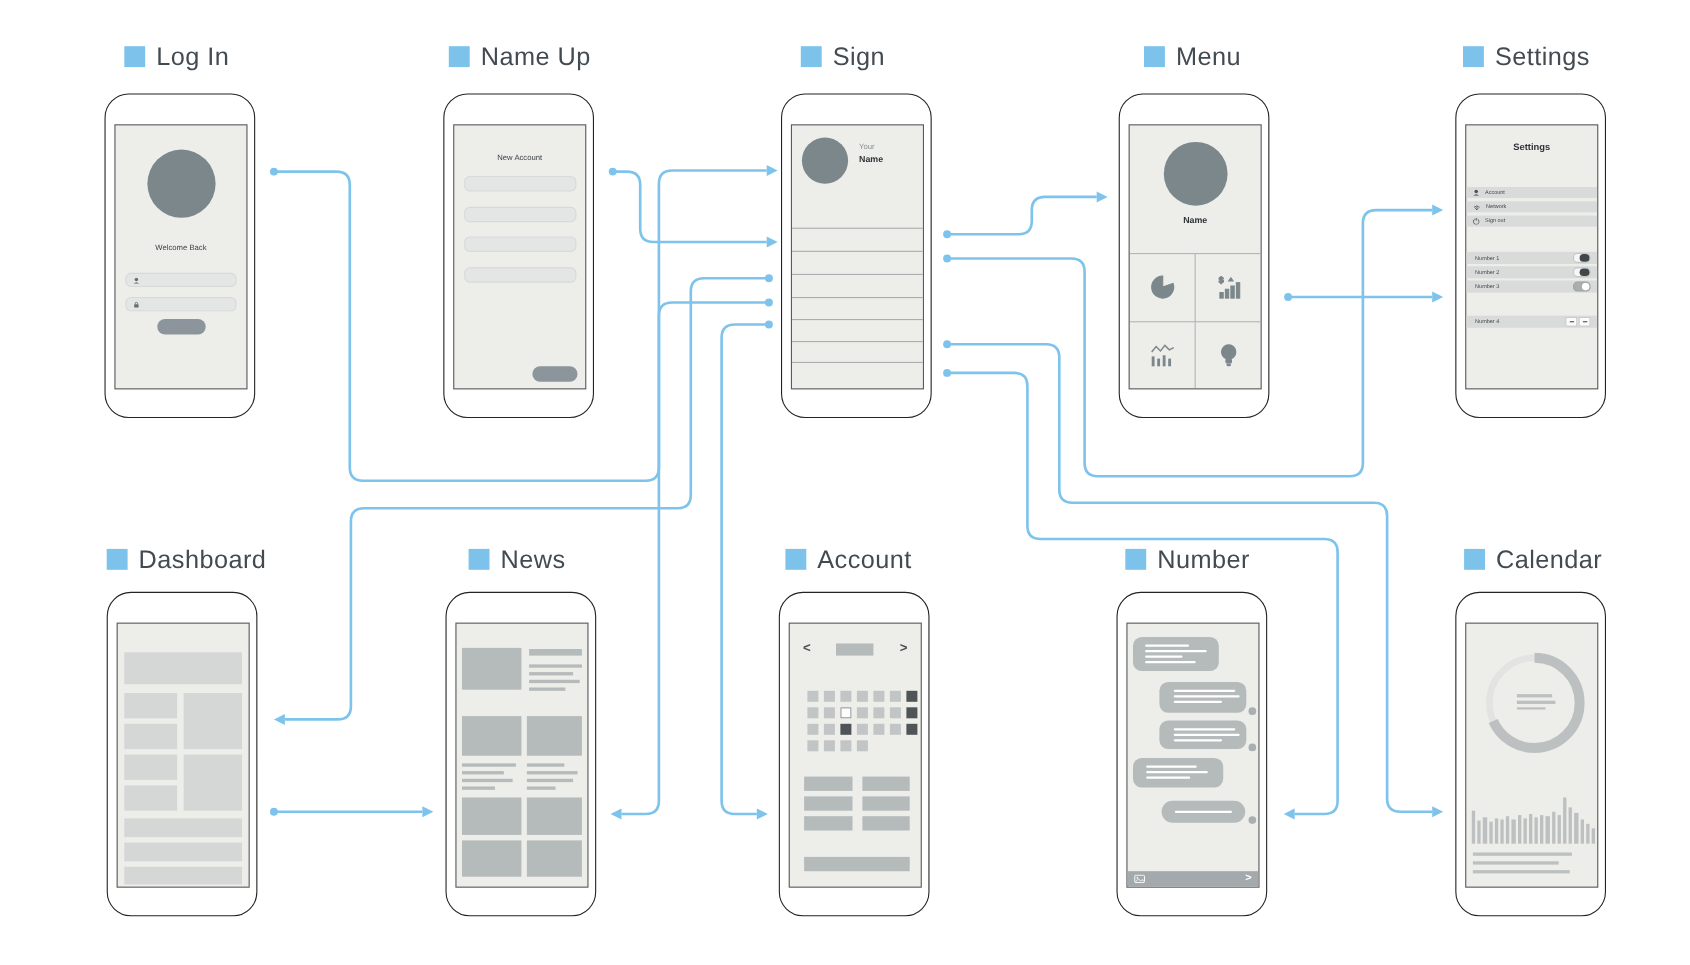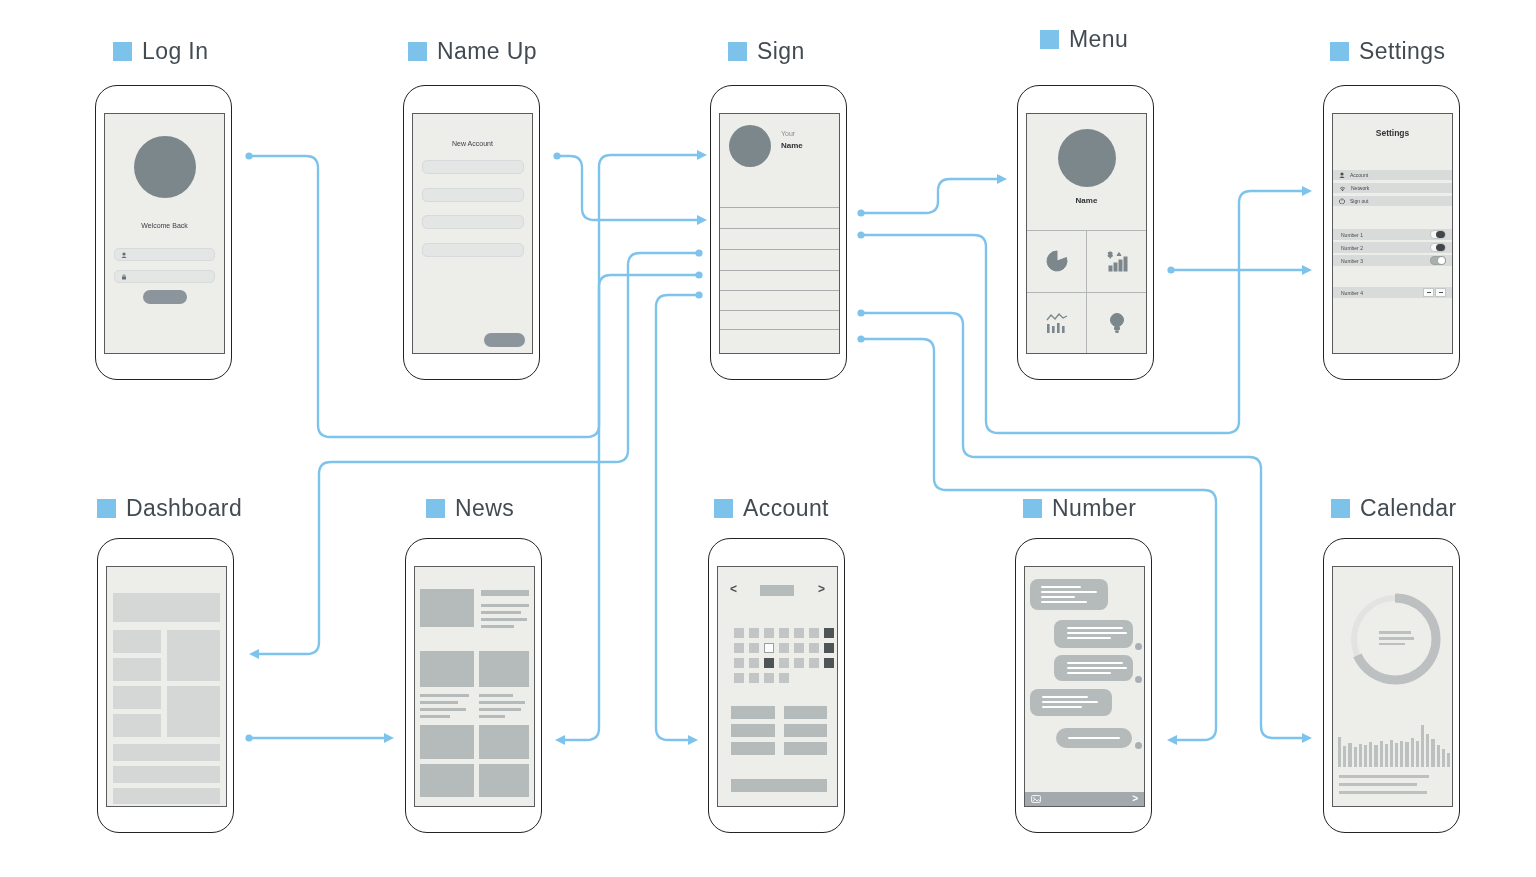--- a/index.html
+++ b/index.html
@@ -119,21 +119,21 @@
     <span class="ttl">Log In</span>
   </div>
   <div class="unit-title" style="left:408px;top:38px;">
     <span class="sq"></span>
     <span class="ttl">Name Up</span>
   </div>
   <div class="unit-title" style="left:728px;top:38px;">
     <span class="sq"></span>
     <span class="ttl">Sign</span>
   </div>
-  <div class="unit-title" style="left:1040px;top:26px;">
+  <div class="unit-title" style="left:1040px;top:38px;">
     <span class="sq"></span>
     <span class="ttl">Menu</span>
   </div>
   <div class="unit-title" style="left:1330px;top:38px;">
     <span class="sq"></span>
     <span class="ttl">Settings</span>
   </div>
   <div class="unit-title" style="left:97px;top:495px;">
     <span class="sq"></span>
     <span class="ttl">Dashboard</span>

